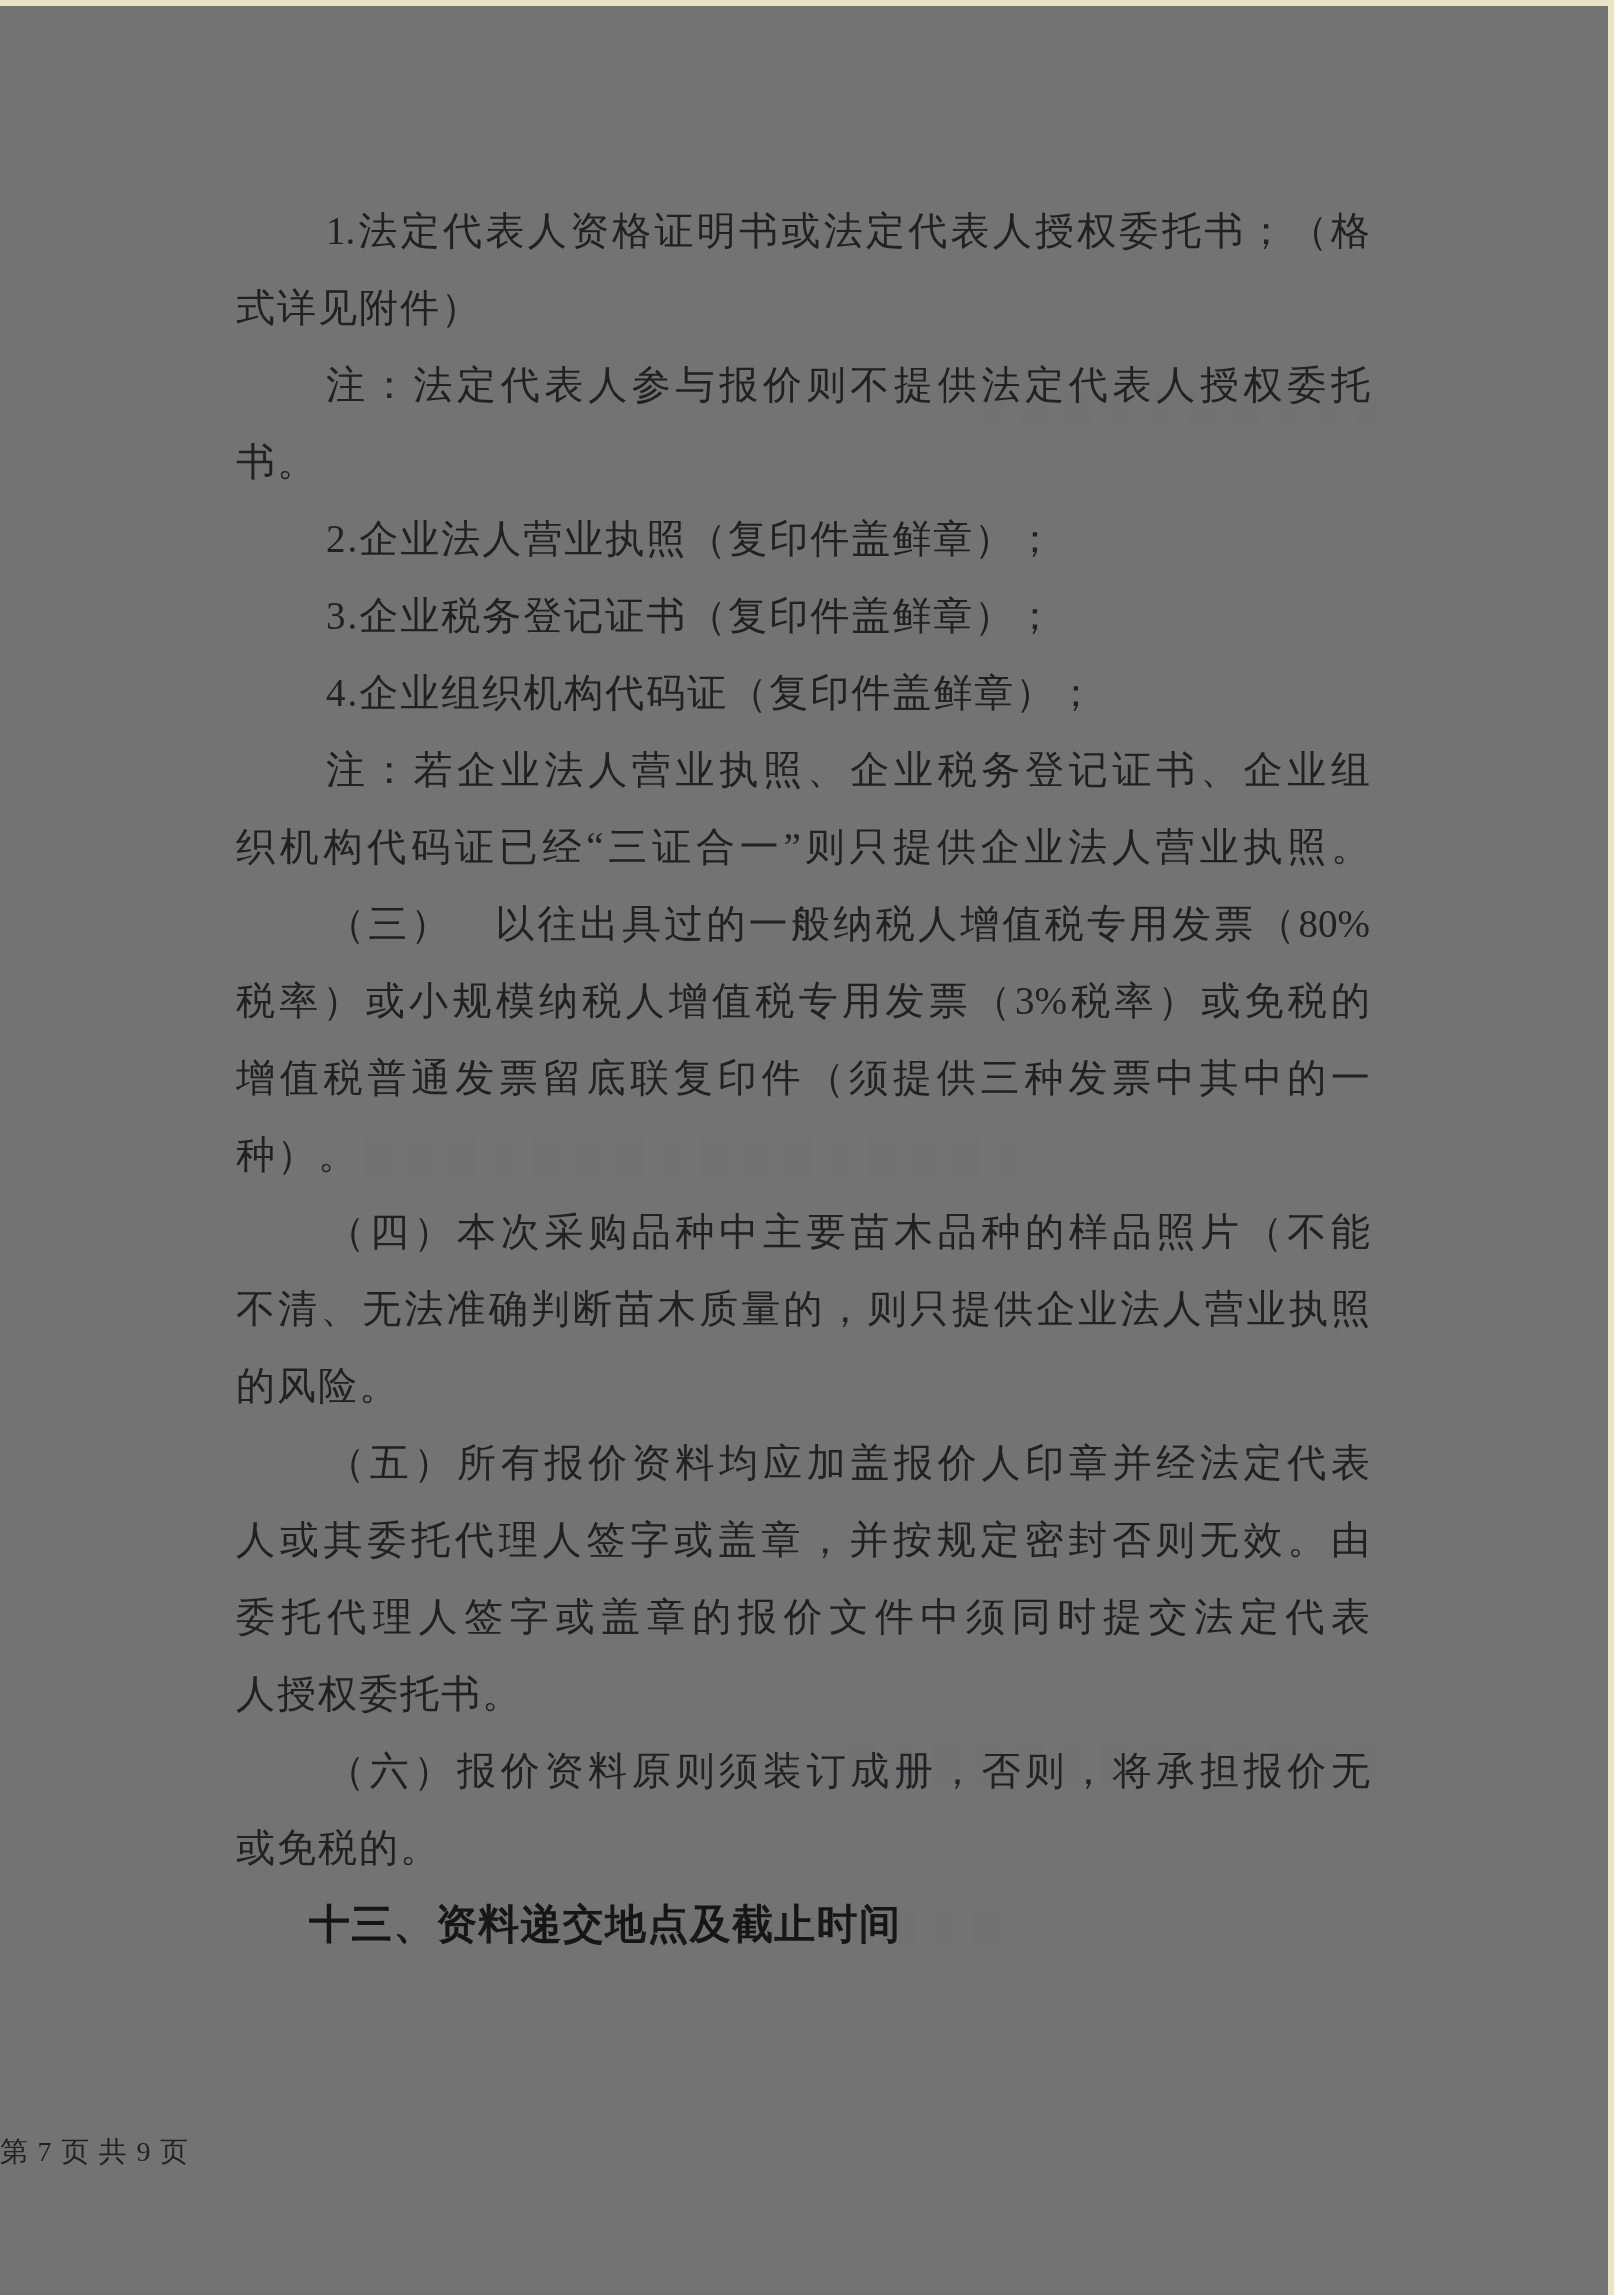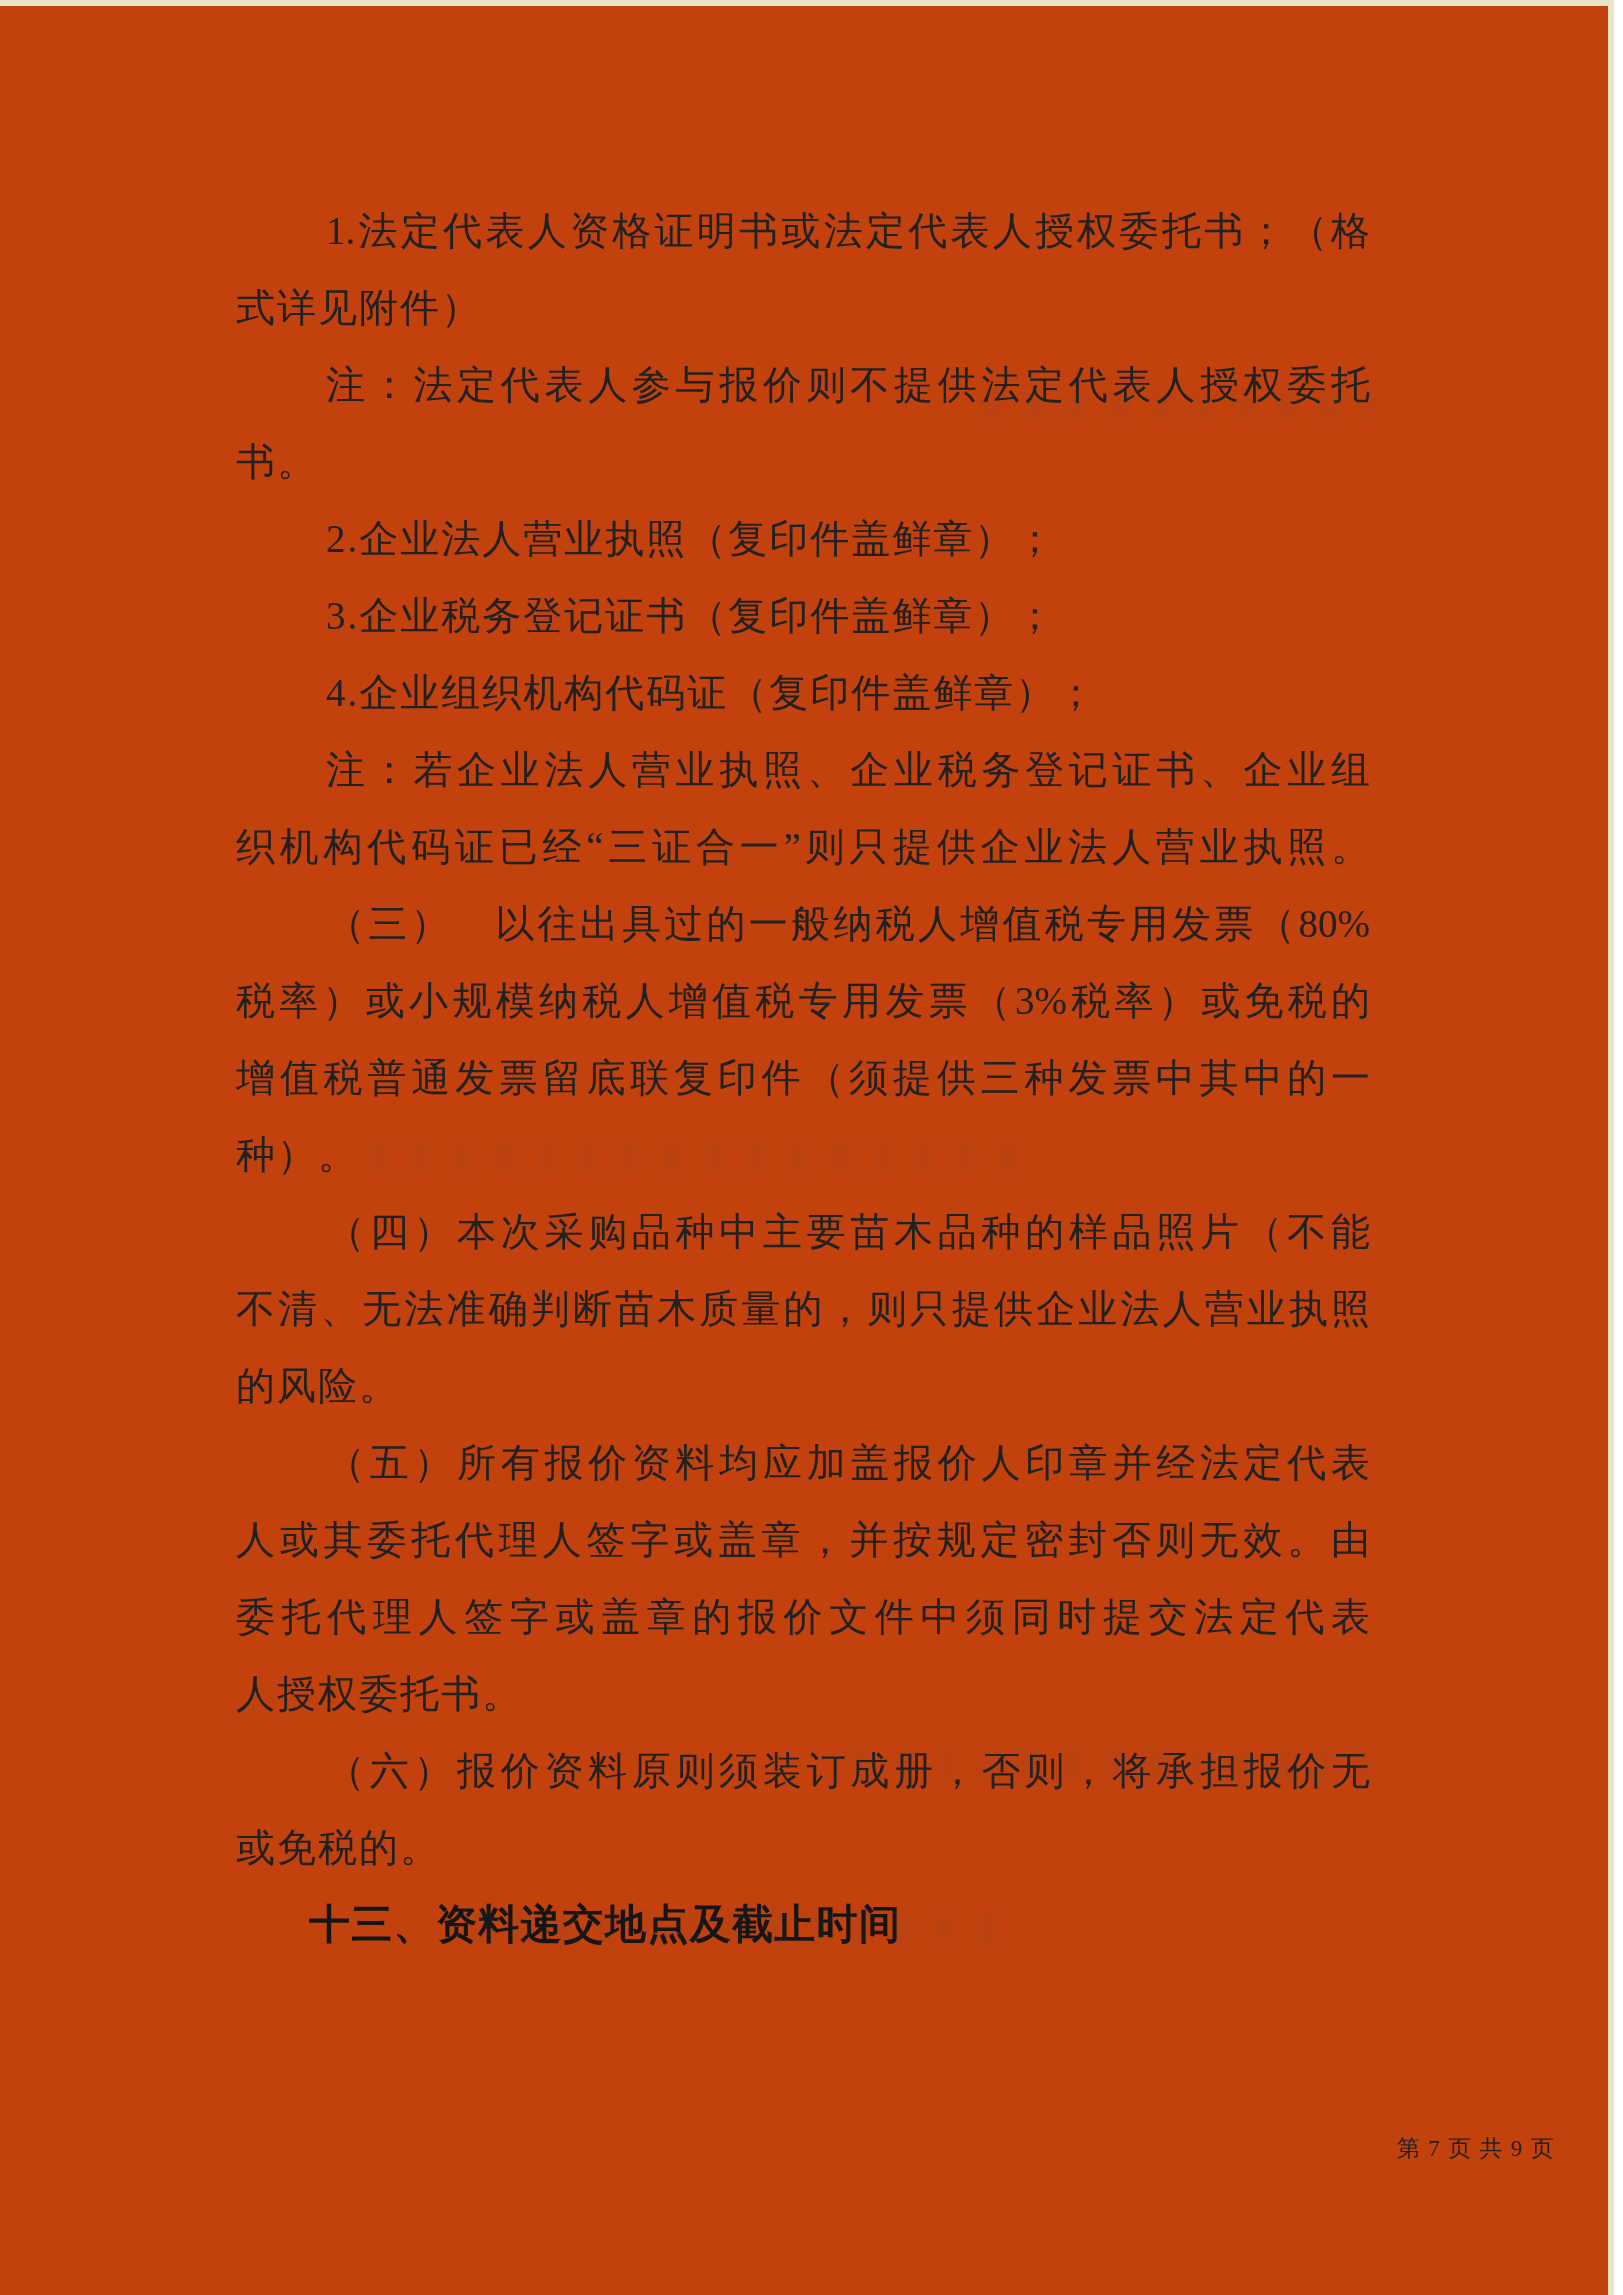--- a/index.html
+++ b/index.html
@@ -6,21 +6,21 @@
     margin: 0;
     padding: 0;
     width: 1623px;
     height: 2295px;
     background: #ffffff;
   }
   .page {
     position: relative;
     width: 1623px;
     height: 2295px;
-    background: #c2410c;
+    background: #737373;
     overflow: hidden;
     font-family: "Liberation Serif", "DejaVu Serif", serif;
     color: #212121;
   }
   
   .edge-top {
     position: absolute;
     left: 0; top: 0;
     width: 1614px; height: 5.9px;
     background: #eae4c6;
@@ -86,22 +86,22 @@
   .g3 { left: 471px;  top: 1910px; width: 537px;  height: 36px; }
   .g4 { left: 982px; top: 391px;  width: 393px;  height: 33px; }
   
   .page-footer {
     position: absolute;
     left: 0;
     top: 2133px;
     width: 1623px;
     padding-right: 68px;
     box-sizing: border-box;
-    text-align: right;
-    font-size: 23px;
+    text-align: left;
+    font-size: 28px;
     letter-spacing: 1.3px;
     color: #222222;
     font-family: "Liberation Serif", "DejaVu Serif", serif;
   }
 </style>
 </head>
 <body>
 
 <div class="page">
   <div class="edge-top"></div>

